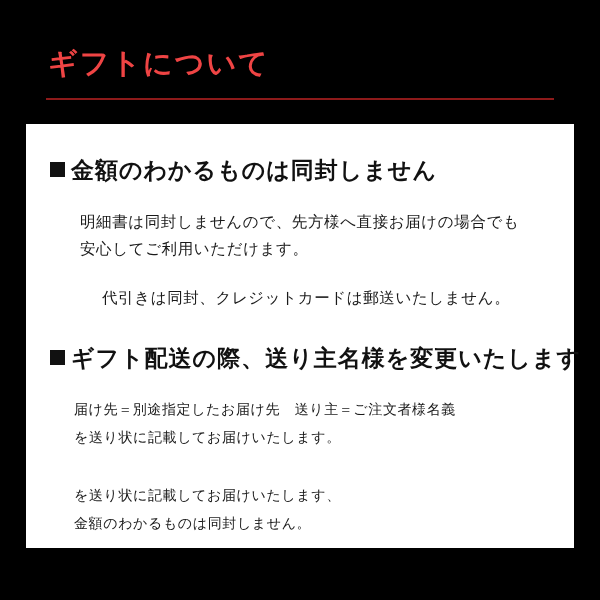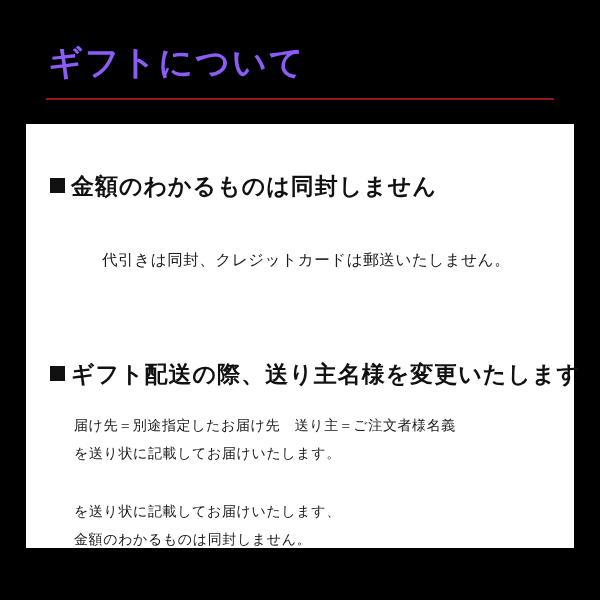--- a/index.html
+++ b/index.html
@@ -24,22 +24,22 @@
     position: absolute;
     left: 0;
     top: 40px;
     width: 600px;
     height: 62px;
   }
   .title-text {
     position: absolute;
     left: 48px;
     top: 0;
-    color: #8b5cf6;
-    font-size: 34px;
+    color: #ef4444;
+    font-size: 29px;
     line-height: 46px;
     letter-spacing: 2px;
     font-weight: bold;
     font-family: "Liberation Serif", "DejaVu Serif", serif;
     white-space: nowrap;
   }
   .title-rule {
     position: absolute;
     left: 46px;
     top: 58px;
@@ -53,21 +53,20 @@
     top: 124px;
     width: 548px;
     height: 424px;
     background: #ffffff;
     box-sizing: border-box;
   }
   .section {
     position: absolute;
     left: 0;
     width: 457px;
-    margin-top: 16px;
   }
   .section-1 { top: 32px; }
   .section-2 { top: 220px; }
 
   .heading {
     color: #111111;
     font-size: 23px;
     line-height: 30px;
     font-weight: bold;
     letter-spacing: 1px;
@@ -115,20 +114,24 @@
     <div class="title-rule"></div>
   </div>
 
   <div class="card">
 
     <div class="section section-1">
       <div class="heading">
         <span class="sq"></span><span>金額のわかるものは同封しません</span>
       </div>
       <div class="gap-md"></div>
+      <div class="body-block">
+        <p class="p">明細書は同封しませんので、先方様へ直接お届けの場合でも</p>
+        <p class="p">安心してご利用いただけます。</p>
+      </div>
       <div class="gap-md"></div>
       <div class="body-block indent-note">
         <p class="p sub">代引きは同封、クレジットカードは郵送いたしません。</p>
       </div>
     </div>
 
     <div class="section section-2">
       <div class="heading">
         <span class="sq"></span><span>ギフト配送の際、送り主名様を変更いたします</span>
       </div>

